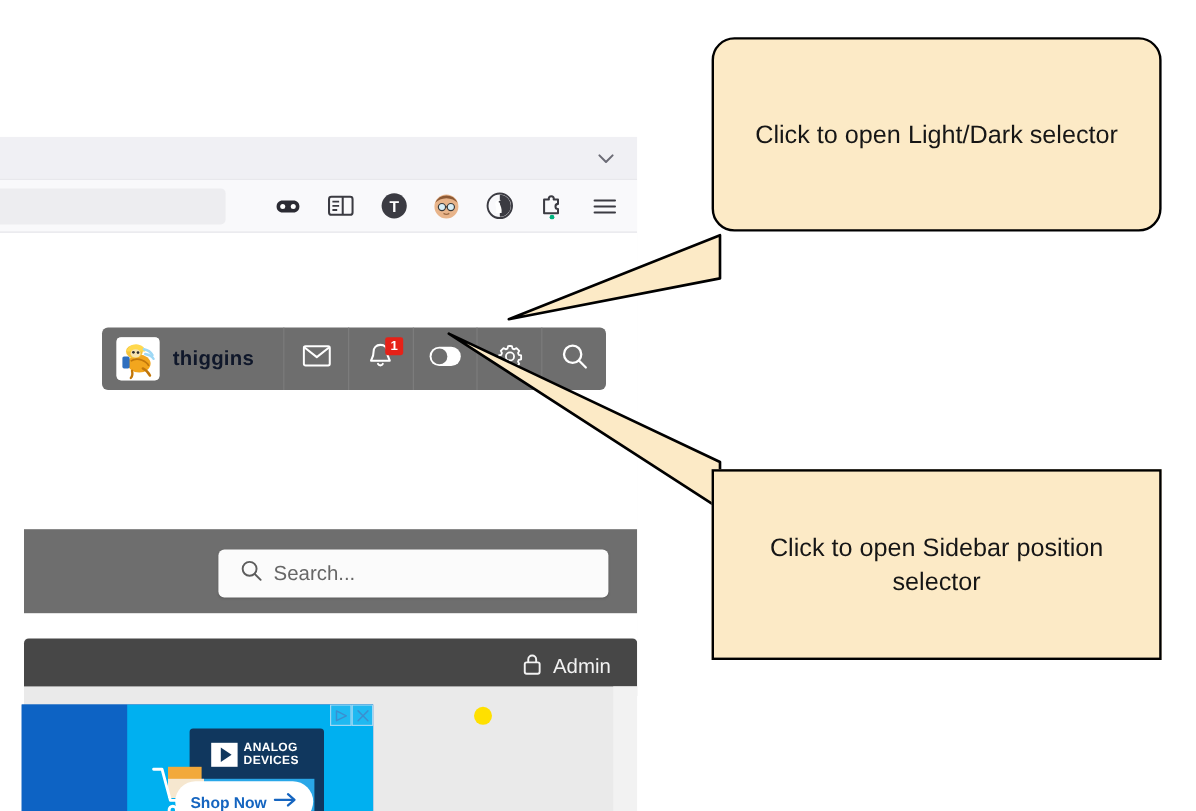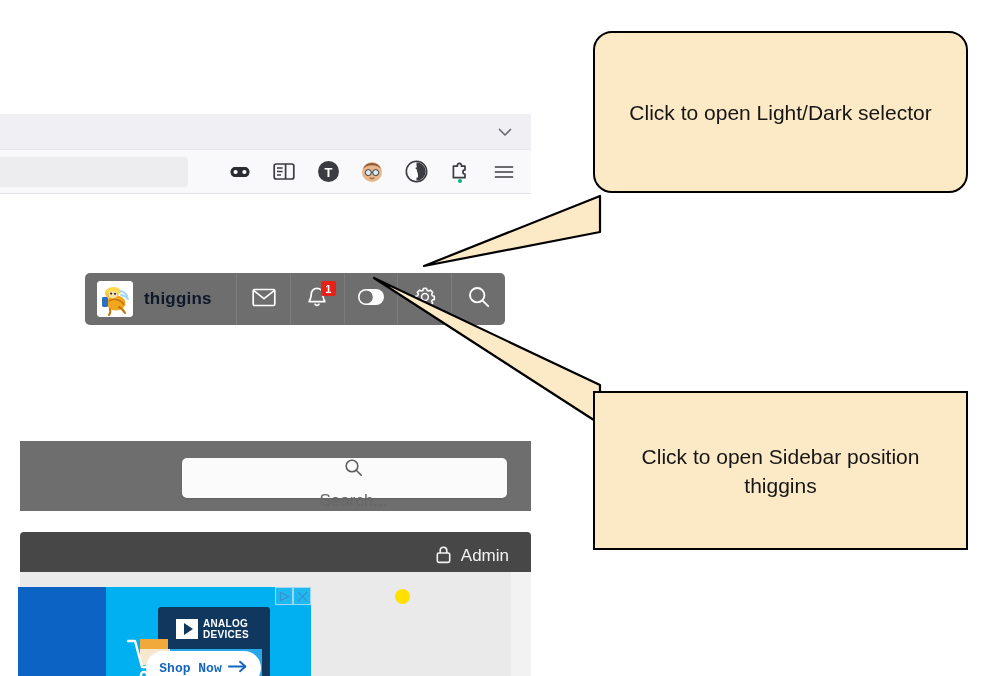--- a/index.html
+++ b/index.html
@@ -160,21 +160,20 @@
     left: 162px; top: 17px;
     width: 325px; height: 40px;
     background: #fbfbfb;
     border-radius: 5px;
     display: flex;
     align-items: center;
     gap: 9px;
     padding-left: 18px;
     box-sizing: border-box;
     box-shadow: 0 1px 2px rgba(0,0,0,.12);
-    flex-direction: column;
   }
   .site-search span {
     color: #676767;
     font-size: 17px;
     font-family: "Liberation Sans", sans-serif;
   }
 
   
   .admin-bar {
     position: absolute;
@@ -287,21 +286,21 @@
     border-radius: 17px;
     display: flex;
     align-items: center;
     justify-content: center;
     gap: 6px;
   }
   .ad-cta span {
     color: #1565c0;
     font-size: 13px;
     font-weight: bold;
-    font-family: Liberation Mono, monospace;
+    font-family: Liberation Sans, sans-serif;
   }
   .ad-badges {
     position: absolute;
     right: 0; top: 0;
     display: flex;
     height: 18px;
   }
   .ad-badge {
     width: 18px; height: 18px;
     border: 1px solid #9fd8f4;
@@ -595,16 +594,16 @@
     <polygon points="424,266 600,196 600,232" fill="#fceac6" stroke="#000000" stroke-width="2.2" stroke-linejoin="round"></polygon>
 
     <polygon points="374,278 600,385 600,424" fill="#fceac6" stroke="#000000" stroke-width="2.2" stroke-linejoin="round"></polygon>
   </svg>
 
   <div class="callout" id="callout-theme">
     <span>Click to open Light/Dark selector</span>
   </div>
 
   <div class="callout" id="callout-sidebar">
-    <span>Click to open Sidebar position thiggins</span>
+    <span>Click to open Sidebar position selector</span>
   </div>
 
 </div>
 
 </body></html>

